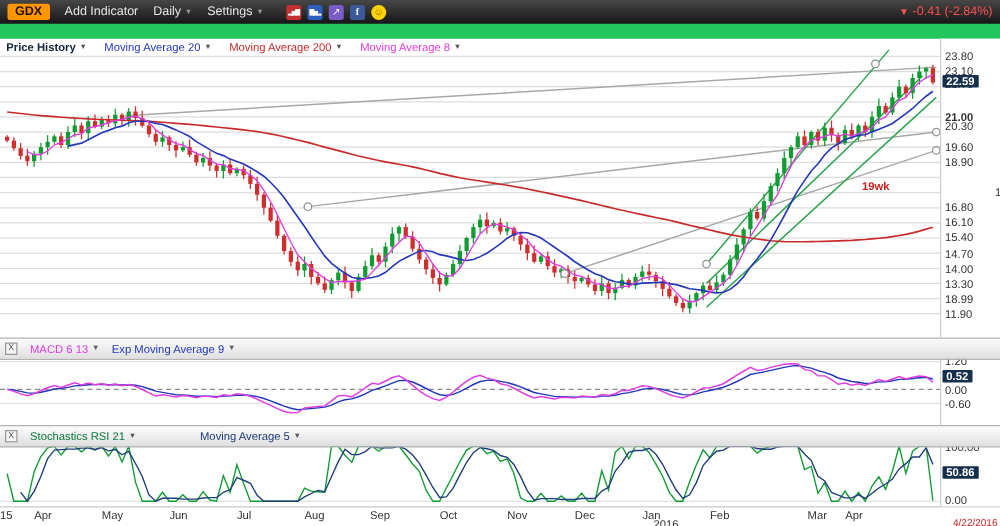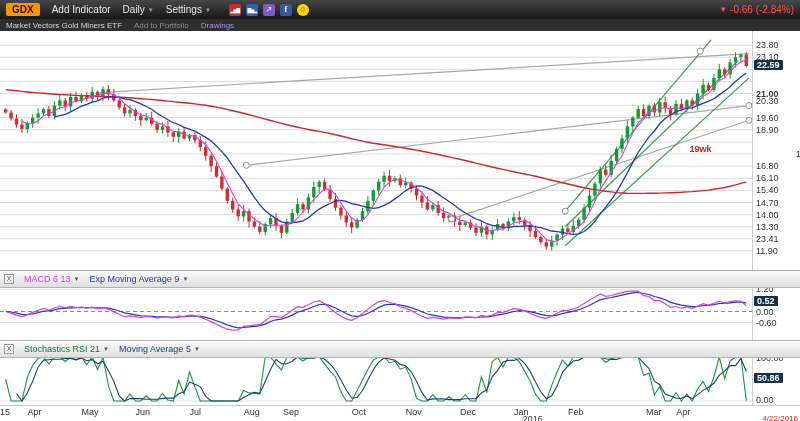--- a/index.html
+++ b/index.html
@@ -81,29 +81,24 @@
       <span class="ticon" style="background:#2e5fbe">
           <span style="font-size:5px;letter-spacing:-1px">▇▅▂</span>
         </span>
       <span class="ticon" style="background:#7a5cc6">↗</span>
       <span class="ticon" style="background:#3b5998;font-family:'Liberation Serif',serif;font-weight:bold">f</span>
       <span class="ticon" style="background:#ffd400;border-radius:50%;color:#806000">☺</span>
     </span>
     <span class="spacer"></span>
     <span class="change">
       <span class="dn">▼</span>
-      <span>-0.66 (-2.84%)</span>
+      <span>-0.41 (-2.84%)</span>
     </span>
   </div>
 
-  <div class="subbar">
-    <span>Market Vectors Gold Miners ETF</span>
-    <span class="muted">Add to Portfolio</span>
-    <span class="drawings">Drawings</span>
-  </div>
 
   <div class="chart-area">
     <svg id="price-svg" class="pane" width="752" height="239">
         <line x1="0" x2="752" y1="219.9" y2="219.9" stroke="#dcdcdc"></line>
         <line x1="0" x2="752" y1="207.8" y2="207.8" stroke="#dcdcdc"></line>
         <line x1="0" x2="752" y1="195.7" y2="195.7" stroke="#dcdcdc"></line>
         <line x1="0" x2="752" y1="183.6" y2="183.6" stroke="#dcdcdc"></line>
         <line x1="0" x2="752" y1="171.5" y2="171.5" stroke="#dcdcdc"></line>
         <line x1="0" x2="752" y1="159.4" y2="159.4" stroke="#dcdcdc"></line>
         <line x1="0" x2="752" y1="147.3" y2="147.3" stroke="#dcdcdc"></line>
@@ -403,20 +398,38 @@
         <polyline points="5.7,58.6 11.1,59.2 16.5,59.8 21.9,60.4 27.3,61.0 32.7,61.5 38.1,61.9 43.5,62.3 48.9,62.8 54.4,63.2 59.8,63.5 65.2,63.8 70.6,64.1 76.0,64.4 81.4,64.6 86.8,64.8 92.2,65.0 97.6,65.2 103.0,65.4 108.4,65.6 113.8,65.8 119.2,66.1 124.6,66.5 130.0,66.8 135.4,67.2 140.8,67.7 146.3,68.1 151.7,68.5 157.1,69.0 162.5,69.5 167.9,70.1 173.3,70.6 178.7,71.2 184.1,71.7 189.5,72.3 194.9,72.9 200.3,73.6 205.7,74.3 211.1,75.2 216.5,76.1 221.9,77.2 227.3,78.4 232.7,79.7 238.2,81.0 243.6,82.3 249.0,83.7 254.4,85.2 259.8,86.7 265.2,88.1 270.6,89.5 276.0,90.9 281.4,92.4 286.8,93.8 292.2,95.0 297.6,96.2 303.0,97.4 308.4,98.5 313.8,99.5 319.2,100.4 324.6,101.4 330.1,102.5 335.5,103.7 340.9,105.0 346.3,106.3 351.7,107.7 357.1,108.9 362.5,110.1 367.9,111.2 373.3,112.2 378.7,113.0 384.1,113.8 389.5,114.7 394.9,115.5 400.3,116.4 405.7,117.2 411.1,118.2 416.5,119.1 421.9,120.2 427.4,121.3 432.8,122.4 438.2,123.5 443.6,124.7 449.0,125.9 454.4,127.1 459.8,128.3 465.2,129.5 470.6,130.8 476.0,132.1 481.4,133.4 486.8,134.7 492.2,136.0 497.6,137.2 503.0,138.4 508.4,139.6 513.8,140.7 519.3,141.9 524.7,143.0 530.1,144.1 535.5,145.2 540.9,146.5 546.3,147.9 551.7,149.2 557.1,150.5 562.5,151.7 567.9,153.0 573.3,154.3 578.7,155.5 584.1,156.7 589.5,157.7 594.9,158.6 600.3,159.4 605.7,160.2 611.2,160.9 616.6,161.6 622.0,162.0 627.4,162.3 632.8,162.4 638.2,162.4 643.6,162.4 649.0,162.3 654.4,162.2 659.8,162.1 665.2,161.9 670.6,161.7 676.0,161.5 681.4,161.3 686.8,160.9 692.2,160.6 697.6,160.1 703.1,159.6 708.5,159.1 713.9,158.3 719.3,157.4 724.7,156.5 730.1,155.3 735.5,153.9 740.9,152.3 746.3,150.8 " fill="none" stroke="#c92a2a" stroke-width="1.4"></polyline>
         <polyline points="54.4,85.9 59.8,84.7 65.2,83.5 70.6,80.8 76.0,78.0 81.4,75.2 86.8,73.3 92.2,71.2 97.6,69.9 103.0,67.2 108.4,66.0 113.8,66.0 119.2,66.1 124.6,67.8 130.0,68.6 135.4,70.7 140.8,72.9 146.3,75.5 151.7,78.2 157.1,82.3 162.5,85.5 167.9,88.7 173.3,91.7 178.7,93.5 184.1,96.3 189.5,98.2 194.9,100.2 200.3,103.2 205.7,106.4 211.1,110.0 216.5,115.0 221.9,120.6 227.3,127.0 232.7,134.8 238.2,142.6 243.6,150.2 249.0,158.4 254.4,166.3 259.8,173.9 265.2,179.7 270.6,183.9 276.0,187.6 281.4,190.8 286.8,192.0 292.2,191.7 297.6,191.0 303.0,189.8 308.4,186.8 313.8,182.3 319.2,178.1 324.6,175.2 330.1,172.5 335.5,170.0 340.9,169.4 346.3,170.4 351.7,172.7 357.1,173.7 362.5,175.1 367.9,176.5 373.3,177.4 378.7,176.6 384.1,174.3 389.5,171.6 394.9,167.9 400.3,164.1 405.7,159.6 411.1,156.5 416.5,155.0 421.9,155.2 427.4,157.1 432.8,159.4 438.2,163.1 443.6,166.8 449.0,170.5 454.4,174.2 459.8,178.4 465.2,181.8 470.6,185.0 476.0,188.0 481.4,189.8 486.8,192.7 492.2,194.4 497.6,195.0 503.0,196.3 508.4,196.3 513.8,195.5 519.3,195.3 524.7,195.0 530.1,194.9 535.5,195.9 540.9,196.7 546.3,198.3 551.7,200.0 557.1,200.6 562.5,201.3 567.9,202.7 573.3,203.3 578.7,202.8 584.1,200.5 589.5,196.3 594.9,190.4 600.3,182.7 605.7,176.2 611.2,168.8 616.6,160.9 622.0,151.5 627.4,141.6 632.8,131.4 638.2,121.5 643.6,113.5 649.0,105.8 654.4,100.0 659.8,92.8 665.2,87.5 670.6,84.0 676.0,80.6 681.4,78.9 686.8,77.1 692.2,76.8 697.6,74.5 703.1,72.4 708.5,70.2 713.9,67.8 719.3,63.9 724.7,59.9 730.1,55.8 735.5,50.6 740.9,46.0 746.3,42.0 " fill="none" stroke="#2438b8" stroke-width="1.3"></polyline>
         <polyline points="21.9,90.2 27.3,92.8 32.7,92.6 38.1,89.8 43.5,84.8 48.9,83.0 54.4,80.0 59.8,76.8 65.2,76.1 70.6,71.4 76.0,70.3 81.4,69.0 86.8,67.0 92.2,65.7 97.6,64.4 103.0,62.9 108.4,61.9 113.8,64.0 119.2,66.8 124.6,72.9 130.0,76.8 135.4,80.7 140.8,83.9 146.3,85.0 151.7,88.5 157.1,91.9 162.5,93.4 167.9,97.1 173.3,100.3 178.7,100.8 184.1,103.8 189.5,104.5 194.9,105.3 200.3,109.2 205.7,113.5 211.1,121.3 216.5,130.4 221.9,140.8 227.3,152.0 232.7,162.8 238.2,172.8 243.6,178.4 249.0,183.6 254.4,187.9 259.8,191.8 265.2,195.1 270.6,194.2 276.0,194.0 281.4,194.2 286.8,193.6 292.2,192.3 297.6,186.9 303.0,181.0 308.4,175.0 313.8,168.5 319.2,162.8 324.6,157.9 330.1,158.3 335.5,163.5 340.9,171.9 346.3,180.2 351.7,187.3 357.1,190.3 362.5,189.2 367.9,183.8 373.3,174.5 378.7,165.0 384.1,156.1 389.5,151.2 394.9,148.1 400.3,149.0 405.7,150.7 411.1,152.7 416.5,157.0 421.9,161.3 427.4,168.0 432.8,172.1 438.2,176.5 443.6,180.4 449.0,181.9 454.4,186.0 459.8,189.0 465.2,190.1 470.6,193.1 476.0,195.9 481.4,196.4 486.8,199.4 492.2,200.0 497.6,197.9 503.0,198.3 508.4,195.1 513.8,191.8 519.3,190.7 524.7,189.9 530.1,192.3 535.5,197.2 540.9,202.9 546.3,208.3 551.7,210.6 557.1,210.0 562.5,206.5 567.9,202.9 573.3,199.2 578.7,195.5 584.1,190.3 589.5,181.2 594.9,170.6 600.3,158.1 605.7,149.9 611.2,141.2 616.6,132.6 622.0,124.8 627.4,112.7 632.8,101.9 638.2,91.9 643.6,86.3 649.0,81.1 654.4,79.8 659.8,78.1 665.2,76.1 670.6,78.3 676.0,76.1 681.4,77.9 686.8,75.9 692.2,73.7 697.6,71.2 703.1,65.1 708.5,62.5 713.9,55.6 719.3,49.5 724.7,46.9 730.1,40.0 735.5,34.8 740.9,31.1 746.3,29.0 " fill="none" stroke="#e03ce0" stroke-width="1.1"></polyline>
         <circle cx="246.3" cy="134.3" r="3" fill="#fff" stroke="#909090"></circle>
         <circle cx="451.7" cy="187.9" r="3" fill="#fff" stroke="#909090"></circle>
         <circle cx="565.2" cy="180.2" r="3" fill="#fff" stroke="#909090"></circle>
         <circle cx="700.3" cy="20.1" r="3" fill="#fff" stroke="#909090"></circle>
         <circle cx="749.0" cy="89.3" r="3" fill="#fff" stroke="#909090"></circle>
         <circle cx="749.0" cy="74.6" r="3" fill="#fff" stroke="#909090"></circle>
       </svg>
+    <div class="chips" id="chips">
+        <span class="chip">
+          <span style="color: rgb(20, 36, 60); font-weight: bold;">Price History</span>
+          <span class="dd2">▼</span>
+        </span>
+        <span class="chip">
+          <span style="color: rgb(36, 56, 184);">Moving Average 20</span>
+          <span class="dd2">▼</span>
+        </span>
+        <span class="chip">
+          <span style="color: rgb(201, 42, 42);">Moving Average 200</span>
+          <span class="dd2">▼</span>
+        </span>
+        <span class="chip">
+          <span style="color: rgb(224, 60, 224);">Moving Average 8</span>
+          <span class="dd2">▼</span>
+        </span>
+      </div>
     <div class="annot" id="annot" style="left: 689.536px; top: 112.675px;">19wk</div>
 
     <div class="pane-header" style="top:239px">
       <span class="closebox">X</span>
       <span class="ph-label" id="macd-label">
         <span style="color: rgb(224, 60, 224);">MACD 6 13</span>
         <span class="dd dark">▼</span>
       </span>
       <span class="ph-label" id="macd-signal-label">
         <span style="color: rgb(36, 56, 184);">Exp Moving Average 9</span>
@@ -431,21 +444,21 @@
         <polyline points="5.7,28.5 11.1,30.1 16.5,32.1 21.9,33.6 27.3,31.9 32.7,29.4 38.1,27.2 43.5,25.4 48.9,27.0 54.4,25.0 59.8,23.3 65.2,24.9 70.6,23.4 76.0,24.7 81.4,24.0 86.8,25.2 92.2,24.2 97.6,25.6 103.0,24.6 108.4,26.1 113.8,28.6 119.2,31.3 124.6,33.7 130.0,32.9 135.4,33.7 140.8,34.5 146.3,33.4 151.7,34.0 157.1,35.1 162.5,33.8 167.9,34.3 173.3,34.9 178.7,32.9 184.1,33.5 189.5,32.1 194.9,32.6 200.3,34.1 205.7,36.3 211.1,38.9 216.5,41.3 221.9,43.9 227.3,46.2 232.7,47.1 238.2,47.0 243.6,43.3 249.0,42.8 254.4,42.2 259.8,41.7 265.2,37.7 270.6,33.5 276.0,33.4 281.4,34.5 286.8,31.2 292.2,27.3 297.6,23.7 303.0,24.3 308.4,21.8 313.8,19.0 319.2,17.7 324.6,20.7 330.1,25.3 335.5,29.7 340.9,33.3 346.3,35.9 351.7,37.4 357.1,34.7 362.5,30.6 367.9,26.1 373.3,21.9 378.7,18.8 384.1,17.3 389.5,19.5 394.9,20.7 400.3,24.0 405.7,25.1 411.1,27.6 416.5,30.5 421.9,33.2 427.4,35.4 432.8,34.3 438.2,35.2 443.6,36.1 449.0,34.8 454.4,35.1 459.8,35.4 465.2,33.9 470.6,34.1 476.0,34.8 481.4,32.7 486.8,33.4 492.2,32.0 497.6,29.3 503.0,29.4 508.4,27.5 513.8,25.7 519.3,26.1 524.7,27.9 530.1,30.3 535.5,32.6 540.9,34.3 546.3,35.4 551.7,33.3 557.1,30.3 562.5,27.4 567.9,27.3 573.3,25.8 578.7,24.0 584.1,20.6 589.5,17.1 594.9,14.0 600.3,10.9 605.7,13.3 611.2,12.5 616.6,10.9 622.0,9.7 627.4,8.4 632.8,8.1 638.2,8.2 643.6,12.7 649.0,13.5 654.4,17.6 659.8,17.7 665.2,20.7 670.6,24.4 676.0,23.5 681.4,25.2 686.8,24.0 692.2,25.4 697.6,23.1 703.1,20.6 708.5,22.1 713.9,20.2 719.3,18.2 724.7,20.1 730.1,18.7 735.5,17.9 740.9,18.3 746.3,22.8 " fill="none" stroke="#e03ce0" stroke-width="1.2"></polyline>
       </svg>
 
     <div class="pane-header" style="top:309px">
       <span class="closebox">X</span>
       <span class="ph-label" id="stoch-label">
         <span style="color: rgb(11, 122, 60);">Stochastics RSI 21</span>
         <span class="dd dark">▼</span>
       </span>
       <span class="ph-label" id="stoch-ma-label">
-        <span style="color: rgb(31, 61, 122);">Moving Average 5</span>
+        <span style="color: rgb(31, 61, 122); margin-left: 41px;">Moving Average 5</span>
         <span class="dd dark">▼</span>
       </span>
     </div>
     <svg id="stoch-svg" class="pane" width="752" height="52">
         <line x1="0" x2="752" y1="4" y2="4" stroke="#e2e2e2"></line>
         <line x1="0" x2="752" y1="48" y2="48" stroke="#e2e2e2"></line>
         <polyline points="5.7,26.0 11.1,48.0 16.5,48.0 21.9,48.0 27.3,24.3 32.7,12.2 38.1,5.2 43.5,4.0 48.9,11.0 54.4,4.0 59.8,4.0 65.2,8.5 70.6,4.0 76.0,7.1 81.4,4.0 86.8,11.9 92.2,4.0 97.6,16.6 103.0,4.0 108.4,32.7 113.8,48.0 119.2,48.0 124.6,48.0 130.0,40.8 135.4,48.0 140.8,48.0 146.3,42.8 151.7,48.0 157.1,48.0 162.5,40.3 167.9,47.0 173.3,48.0 178.7,27.5 184.1,41.0 189.5,18.8 194.9,33.9 200.3,48.0 205.7,48.0 211.1,48.0 216.5,48.0 221.9,48.0 227.3,48.0 232.7,48.0 238.2,48.0 243.6,37.5 249.0,39.9 254.4,40.4 259.8,40.9 265.2,4.0 270.6,4.0 276.0,11.2 281.4,16.9 286.8,4.0 292.2,4.0 297.6,4.0 303.0,8.0 308.4,4.0 313.8,4.0 319.2,4.0 324.6,10.8 330.1,18.2 335.5,24.0 340.9,39.1 346.3,48.0 351.7,48.0 357.1,37.4 362.5,27.0 367.9,16.3 373.3,7.1 378.7,4.0 384.1,4.0 389.5,9.9 394.9,8.1 400.3,16.2 405.7,14.1 411.1,25.6 416.5,45.4 421.9,48.0 427.4,48.0 432.8,41.6 438.2,48.0 443.6,48.0 449.0,43.7 454.4,48.0 459.8,48.0 465.2,41.5 470.6,48.0 476.0,48.0 481.4,23.7 486.8,39.1 492.2,8.7 497.6,4.0 503.0,14.1 508.4,4.0 513.8,4.0 519.3,8.9 524.7,18.3 530.1,28.0 535.5,41.1 540.9,48.0 546.3,48.0 551.7,32.4 557.1,18.8 562.5,6.9 567.9,13.2 573.3,4.0 578.7,4.0 584.1,4.0 589.5,4.0 594.9,4.0 600.3,4.0 605.7,9.5 611.2,5.7 616.6,4.0 622.0,4.0 627.4,4.0 632.8,4.0 638.2,4.0 643.6,22.6 649.0,20.1 654.4,41.7 659.8,33.2 665.2,48.0 670.6,48.0 676.0,39.8 681.4,48.0 686.8,41.0 692.2,48.0 697.6,35.8 703.1,28.4 708.5,38.4 713.9,24.0 719.3,4.0 724.7,25.8 730.1,8.0 735.5,4.0 740.9,4.0 746.3,47.6 " fill="none" stroke="#119c33" stroke-width="1.1"></polyline>
         <polyline points="16.5,40.7 21.9,48.0 27.3,40.1 32.7,28.2 38.1,13.9 43.5,7.1 48.9,6.7 54.4,6.3 59.8,6.3 65.2,5.5 70.6,5.5 76.0,6.6 81.4,5.1 86.8,7.7 92.2,6.6 97.6,10.8 103.0,8.2 108.4,17.8 113.8,28.2 119.2,42.9 124.6,48.0 130.0,45.6 135.4,45.6 140.8,45.6 146.3,46.3 151.7,46.3 157.1,46.3 162.5,45.4 167.9,45.1 173.3,45.1 178.7,40.8 184.1,38.8 189.5,29.1 194.9,31.2 200.3,33.6 205.7,43.3 211.1,48.0 216.5,48.0 221.9,48.0 227.3,48.0 232.7,48.0 238.2,48.0 243.6,44.5 249.0,41.8 254.4,39.3 259.8,40.4 265.2,28.4 270.6,16.3 276.0,6.4 281.4,10.7 286.8,10.7 292.2,8.3 297.6,4.0 303.0,5.3 308.4,5.3 313.8,5.3 319.2,4.0 324.6,6.3 330.1,11.0 335.5,17.7 340.9,27.1 346.3,37.0 351.7,45.0 357.1,44.5 362.5,37.5 367.9,26.9 373.3,16.8 378.7,9.1 384.1,5.0 389.5,6.0 394.9,7.3 400.3,11.4 405.7,12.8 411.1,18.6 416.5,28.3 421.9,39.7 427.4,47.1 432.8,45.9 438.2,45.9 443.6,45.9 449.0,46.6 454.4,46.6 459.8,46.6 465.2,45.8 470.6,45.8 476.0,45.8 481.4,39.9 486.8,36.9 492.2,23.8 497.6,17.3 503.0,8.9 508.4,7.4 513.8,7.4 519.3,5.6 524.7,10.4 530.1,18.4 535.5,29.1 540.9,39.0 546.3,45.7 551.7,42.8 557.1,33.1 562.5,19.4 567.9,13.0 573.3,8.0 578.7,7.1 584.1,4.0 589.5,4.0 594.9,4.0 600.3,4.0 605.7,5.8 611.2,6.4 616.6,6.4 622.0,4.6 627.4,4.0 632.8,4.0 638.2,4.0 643.6,10.2 649.0,15.5 654.4,28.1 659.8,31.7 665.2,41.0 670.6,43.1 676.0,45.3 681.4,45.3 686.8,42.9 692.2,45.7 697.6,41.6 703.1,37.4 708.5,34.2 713.9,30.3 719.3,22.1 724.7,17.9 730.1,12.6 735.5,12.6 740.9,5.3 746.3,18.5 " fill="none" stroke="#1f3d7a" stroke-width="1.1"></polyline>
       </svg>
 
@@ -459,21 +472,21 @@
         <div class="axlab" style="top: 81.7222px;">19.60</div>
         <div class="axlab" style="top: 93.8333px;">18.90</div>
         <div class="axlab" style="top: 105.944px; margin-left: 46px;">18.20</div>
         <div class="axlab" style="top: 118.056px; margin-left: 40px;">17.50</div>
         <div class="axlab" style="top: 130.167px;">16.80</div>
         <div class="axlab" style="top: 142.278px;">16.10</div>
         <div class="axlab" style="top: 154.389px;">15.40</div>
         <div class="axlab" style="top: 166.5px;">14.70</div>
         <div class="axlab" style="top: 178.611px;">14.00</div>
         <div class="axlab" style="top: 190.722px;">13.30</div>
-        <div class="axlab" style="top: 202.833px;">23.41</div>
+        <div class="axlab" style="top: 202.833px;">18.99</div>
         <div class="axlab" style="top: 214.944px;">11.90</div>
       </div>
     <div class="axis-col" id="macd-axis">
       <div class="badge" id="macd-badge" style="top: 12.8766px;">0.52</div>
     <div class="axlab" style="top: 1.29221px;">1.20</div>
         <div class="axlab" style="top: 23.5px;">0.00</div>
         <div class="axlab" style="top: 34.6039px;">-0.60</div>
       </div>
     <div class="axis-col" id="stoch-axis">
       <div class="badge" id="stoch-badge" style="top: 19.6216px;">50.86</div>
@@ -483,21 +496,21 @@
 
     <div class="xaxis" id="xaxis">
       <div class="yearlab" id="yearlab" style="left: 522.768px;">2016</div>
       <div class="datelab">4/22/2016</div>
     <div class="xlab" style="left: 0px;">15</div>
         <div class="xlab" style="left: 27.4348px;">Apr</div>
         <div class="xlab" style="left: 81.4928px;">May</div>
         <div class="xlab" style="left: 135.551px;">Jun</div>
         <div class="xlab" style="left: 189.609px;">Jul</div>
         <div class="xlab" style="left: 243.667px;">Aug</div>
-        <div class="xlab" style="left: 283px;">Sep</div>
+        <div class="xlab" style="left: 296px;">Sep</div>
         <div class="xlab" style="left: 351.783px;">Oct</div>
         <div class="xlab" style="left: 405.841px;">Nov</div>
         <div class="xlab" style="left: 459.899px;">Dec</div>
         <div class="xlab" style="left: 513.957px;">Jan</div>
         <div class="xlab" style="left: 568.014px;">Feb</div>
         <div class="xlab" style="left: 622.072px; padding-left: 24px;">Mar</div>
         <div class="xlab" style="left: 676.13px;">Apr</div>
       </div>
   </div>
 </div>

